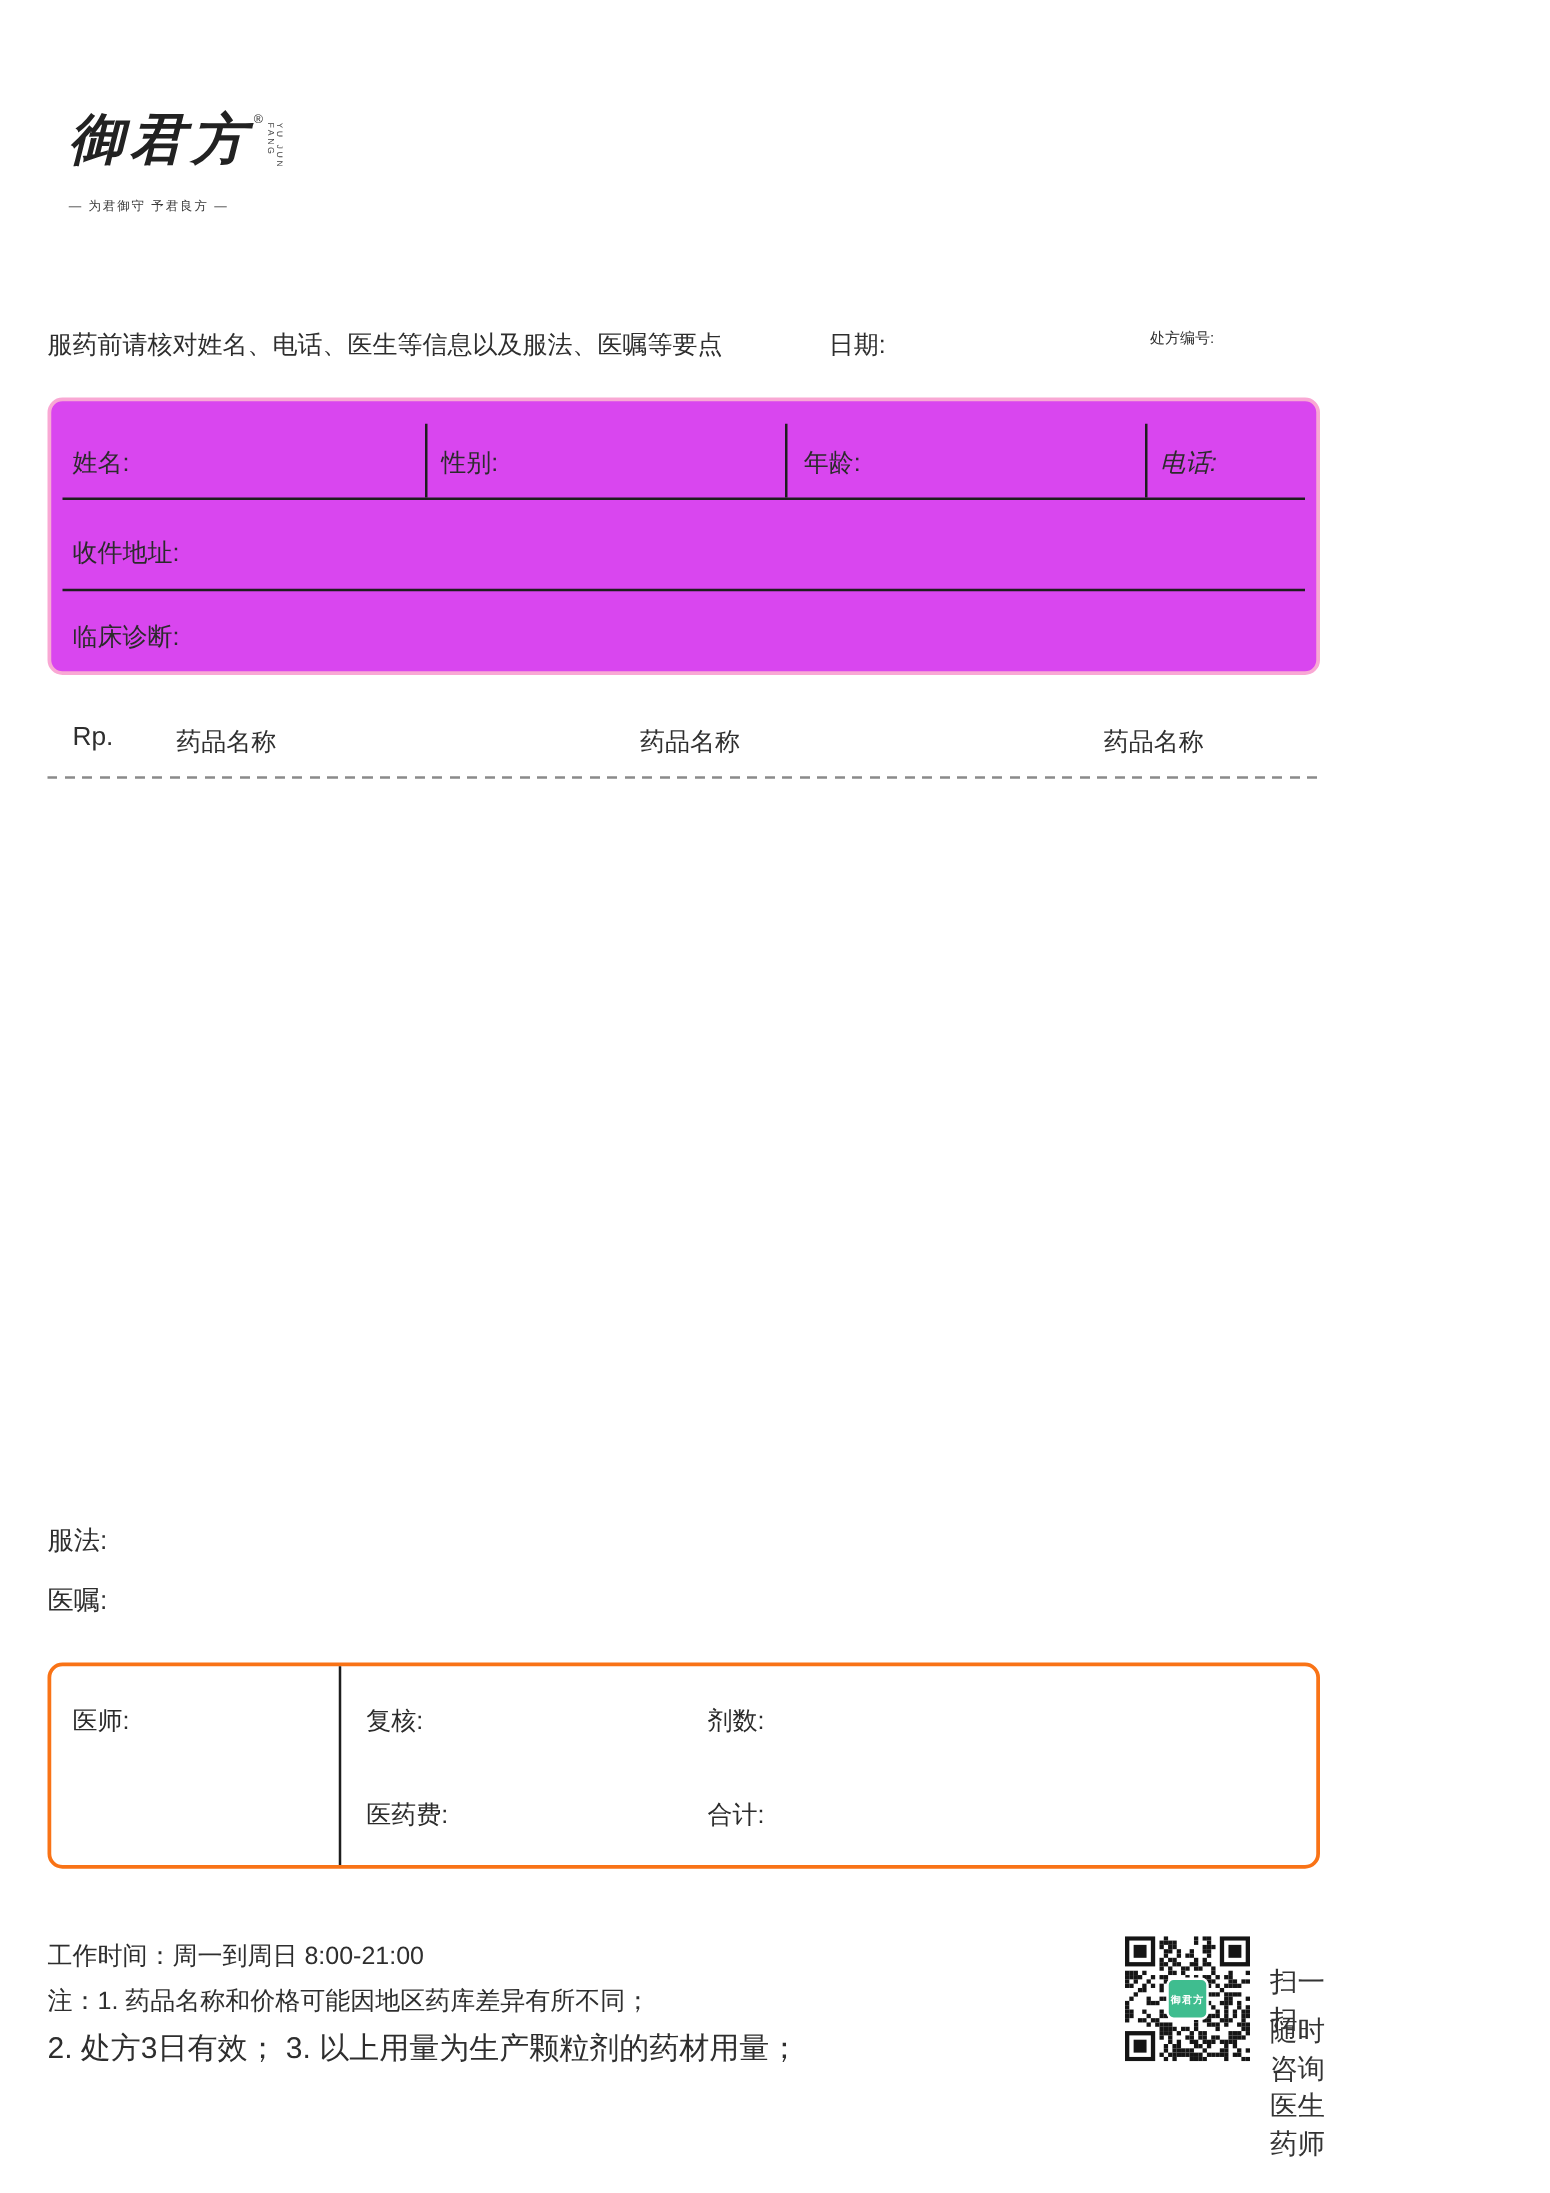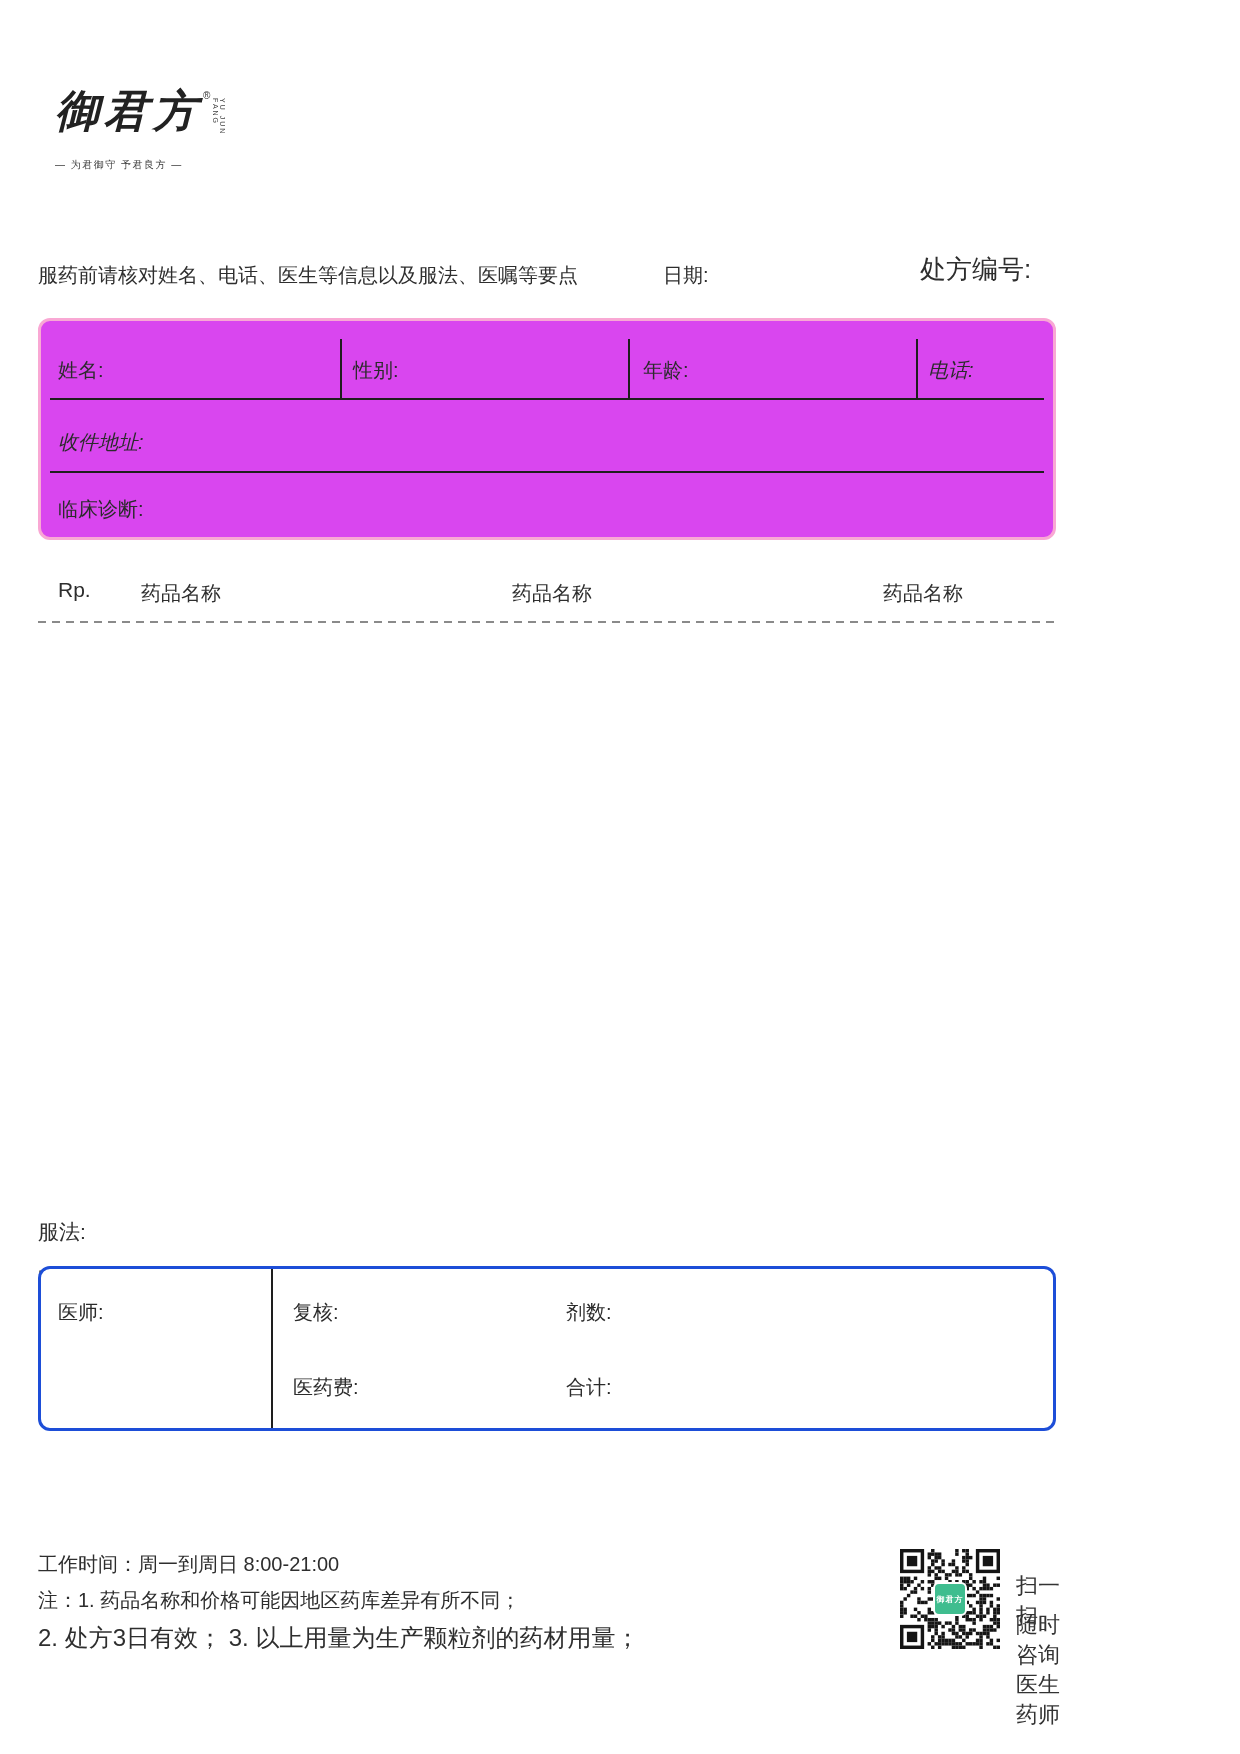--- a/index.html
+++ b/index.html
@@ -30,56 +30,56 @@
     margin-top:8px; white-space:nowrap;
   }
   .hospital-title {
     position:absolute; left:237px; top:112px;
     font-size:35px; font-weight:900; letter-spacing:4px; color:#262626;
   }
 
   
   .notice  { position:absolute; left:38px;  top:262px; font-size:20px; }
   .date-lb { position:absolute; left:663px; top:262px; font-size:20px; }
-  .rxno-lb { position:absolute; left:920px; top:252px; font-size:26px; }
+  .rxno-lb { position:absolute; left:920px; top:262px; font-size:12px; }
 
   
   .patient-box {
     position:absolute; left:38px; top:318px; width:1018px; height:222px;
     border:3px solid #f9a8d4; border-radius:12px; background:#d946ef;
   }
   .vdiv { position:absolute; width:2px; background:#1e1e1e; top:18px; height:59px; }
   .vdiv.d1 { left:299px; } .vdiv.d2 { left:587px; } .vdiv.d3 { left:875px; }
   .hline { position:absolute; left:9px; right:9px; height:2px; background:#1e1e1e; }
   .hline.h1 { top:77px; } .hline.h2 { top:150px; }
   .pb-label { position:absolute; font-size:20px; color:#2b2b2b; }
   .lb-name   { left:17px;  top:36px; }
   .lb-gender { left:312px; top:36px; }
   .lb-age    { left:602px; top:36px; }
   .lb-phone  { left:887px; top:36px;font-style:italic; }
-  .lb-addr   { left:17px;  top:108px;font-style:italic; }
+  .lb-addr   { left:17px;  top:108px; }
   .lb-diag   { left:17px;  top:175px; }
 
   
   .rp-lb   { position:absolute; left:58px;  top:578px; font-size:21px; }
   .col-lb  { position:absolute; top:580px; font-size:20px; }
   .col1 { left:141px; } .col2 { left:512px; } .col3 { left:883px; }
   .dash-line {
     position:absolute; left:38px; top:621px; width:1018px; height:2px;
     background:repeating-linear-gradient(90deg,#8a8a8a 0 8px,transparent 8px 14px);
   }
 
   
   .usage-lb  { position:absolute; left:38px; top:1218px; font-size:21px; }
   .advice-lb { position:absolute; left:38px; top:1266px; font-size:21px; }
 
   
   .signoff-box {
-    position:absolute; left:38px; top:1266px; width:1018px; height:165px;
-    border:3px solid #1d4ed8; border-radius:12px; background:#fff;
+    position:absolute; left:38px; top:1330px; width:1018px; height:165px;
+    border:3px solid #f97316; border-radius:12px; background:#fff;
   }
   .signoff-box .vsep { position:absolute; left:230px; top:0; bottom:0; width:2px; background:#1e1e1e; }
   .so-label { position:absolute; font-size:20px; color:#2b2b2b; }
   .lb-doctor { left:17px;  top:30px; }
   .lb-review { left:252px; top:30px; }
   .lb-dose   { left:525px; top:30px; }
   .lb-fee    { left:252px; top:105px; }
   .lb-total  { left:525px; top:105px; }
 
   

